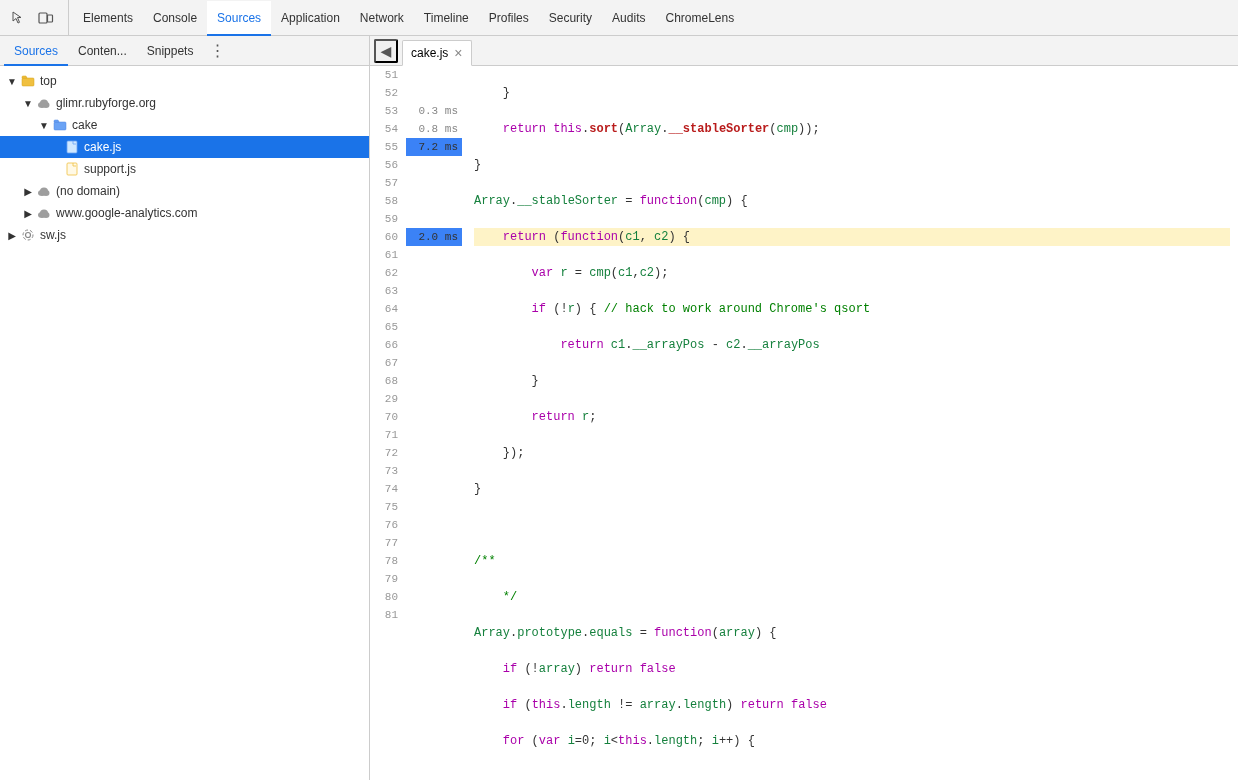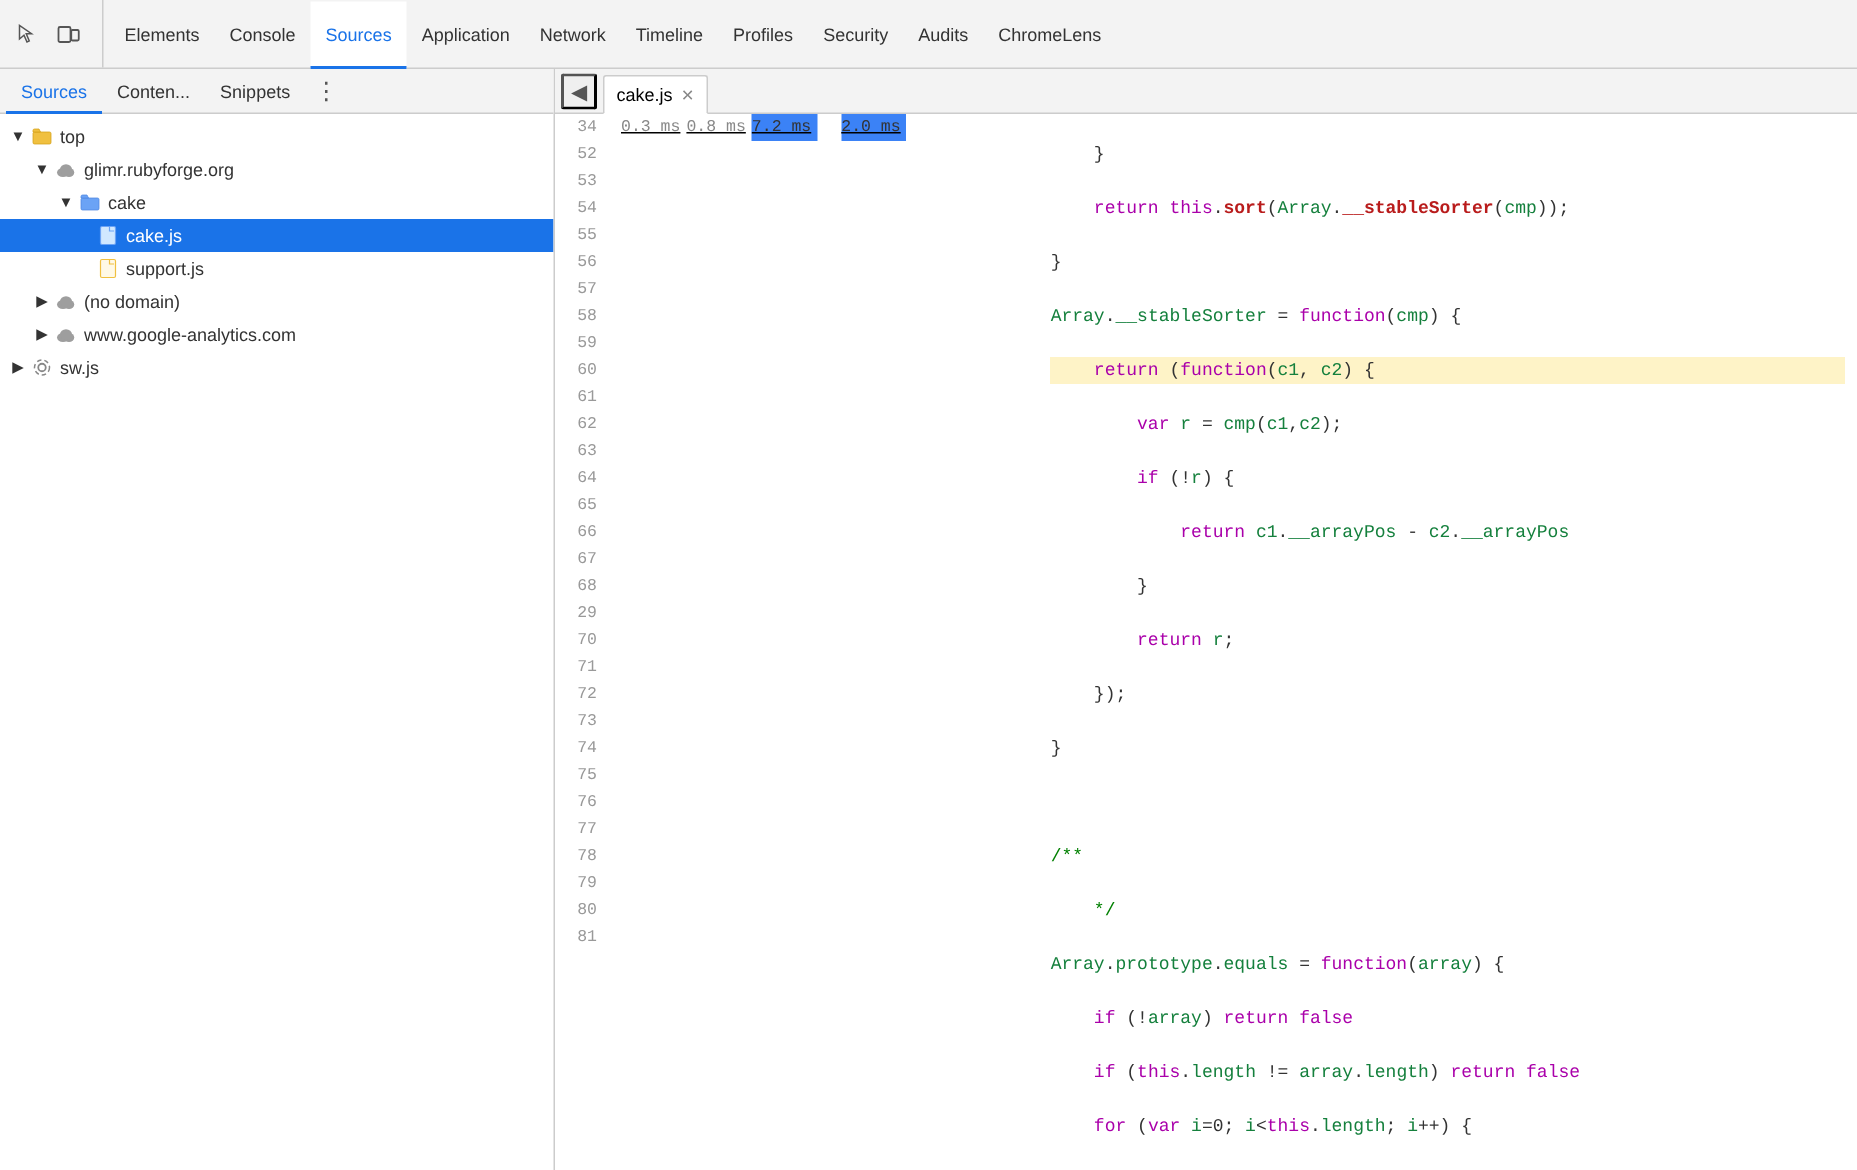--- a/index.html
+++ b/index.html
@@ -4,21 +4,21 @@
   <style>
     * { margin: 0; padding: 0; box-sizing: border-box; }
     body { font-family: -apple-system, 'Helvetica Neue', sans-serif; font-size: 12px; background: #f5f5f5; overflow: hidden; }
 
     
     .devtools-toolbar {
       display: flex;
       align-items: flex-start;
       background: #f3f3f3;
       border-bottom: 1px solid #ccc;
-      height: 46px;
+      height: 36px;
       padding: 0 4px;
       gap: 0;
     }
     .toolbar-icon-group {
       display: flex;
       align-items: center;
       gap: 0;
       padding-right: 8px;
       border-right: 1px solid #ccc;
       margin-right: 4px;
@@ -217,25 +217,24 @@
       color: #999;
       padding: 0 8px;
       background: #fff;
       user-select: none;
       min-width: 36px;
       border-right: none;
       flex-shrink: 0;
     }
     .timing-col {
       display: flex;
-      flex-direction: row;
+      flex-direction: column;
       min-width: 60px;
       flex-shrink: 0;
       padding-right: 4px;
-      text-decoration: underline;
     }
     .timing-cell {
       height: 18px;
       display: flex;
       align-items: center;
       justify-content: flex-end;
       font-size: 11px;
       color: #888;
       padding-right: 4px;
     }
@@ -456,21 +455,21 @@
       <button class="code-tab-back">◀</button>
       <div class="code-file-tab">
         <span>cake.js</span>
         <span class="code-file-tab-close">×</span>
       </div>
     </div>
 
     <div class="code-editor">
 
       <div class="line-numbers-col">
-        <div class="line-num">34</div>
+        <div class="line-num">51</div>
         <div class="line-num">52</div>
         <div class="line-num">53</div>
         <div class="line-num">54</div>
         <div class="line-num">55</div>
         <div class="line-num">56</div>
         <div class="line-num">57</div>
         <div class="line-num">58</div>
         <div class="line-num">59</div>
         <div class="line-num">60</div>
         <div class="line-num">61</div>
@@ -530,21 +529,21 @@
         <div class="timing-cell"></div>
       </div>
 
       <div class="code-lines">
 <div class="code-line"><span class="op">    }</span></div>
 <div class="code-line"><span class="kw">    return </span><span class="kw">this</span><span class="op">.</span><span class="method">sort</span><span class="op">(</span><span class="prop">Array</span><span class="op">.</span><span class="method">__stableSorter</span><span class="op">(</span><span class="prop">cmp</span><span class="op">));</span></div>
 <div class="code-line"><span class="op">}</span></div>
 <div class="code-line"><span class="prop">Array</span><span class="op">.</span><span class="prop">__stableSorter</span><span class="op"> = </span><span class="kw">function</span><span class="op">(</span><span class="prop">cmp</span><span class="op">) {</span></div>
 <div class="code-line" style="background:#fef3c7"><span class="kw">    return </span><span class="op">(</span><span class="kw">function</span><span class="op">(</span><span class="prop">c1</span><span class="op">, </span><span class="prop">c2</span><span class="op">) {</span></div>
 <div class="code-line"><span class="kw">        var </span><span class="prop">r</span><span class="op"> = </span><span class="prop">cmp</span><span class="op">(</span><span class="prop">c1</span><span class="op">,</span><span class="prop">c2</span><span class="op">);</span></div>
-<div class="code-line"><span class="kw">        if </span><span class="op">(!</span><span class="prop">r</span><span class="op">) { </span></div>
+<div class="code-line"><span class="kw">        if </span><span class="op">(!</span><span class="prop">r</span><span class="op">) { </span><span class="cm">// hack to work around Chrome's qsort</span></div>
 <div class="code-line"><span class="kw">            return </span><span class="prop">c1</span><span class="op">.</span><span class="prop">__arrayPos</span><span class="op"> - </span><span class="prop">c2</span><span class="op">.</span><span class="prop">__arrayPos</span></div>
 <div class="code-line"><span class="op">        }</span></div>
 <div class="code-line"><span class="kw">        return </span><span class="prop">r</span><span class="op">;</span></div>
 <div class="code-line"><span class="op">    });</span></div>
 <div class="code-line"><span class="op">}</span></div>
 <div class="code-line"></div>
 <div class="code-line"><span class="cm">/**</span></div>
 <div class="code-line"><span class="cm">    */</span></div>
 <div class="code-line"><span class="prop">Array</span><span class="op">.</span><span class="prop">prototype</span><span class="op">.</span><span class="prop">equals</span><span class="op"> = </span><span class="kw">function</span><span class="op">(</span><span class="prop">array</span><span class="op">) {</span></div>
 <div class="code-line"><span class="kw">    if </span><span class="op">(!</span><span class="prop">array</span><span class="op">) </span><span class="kw">return </span><span class="kw">false</span></div>

